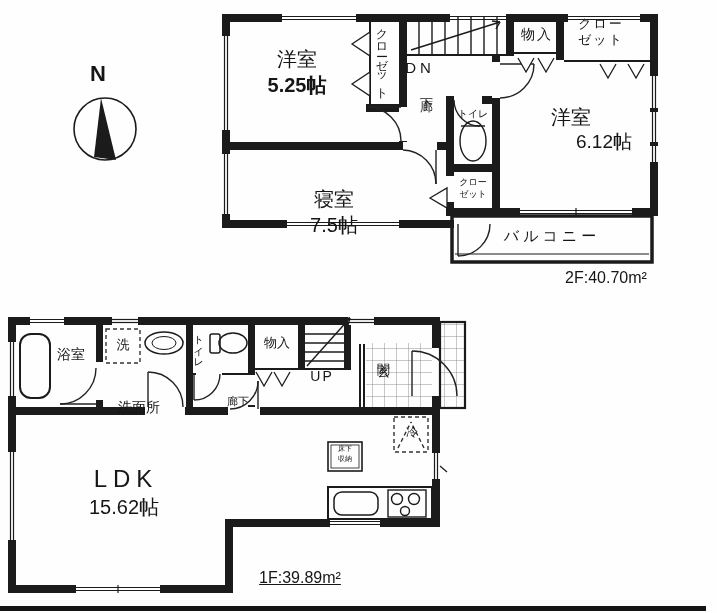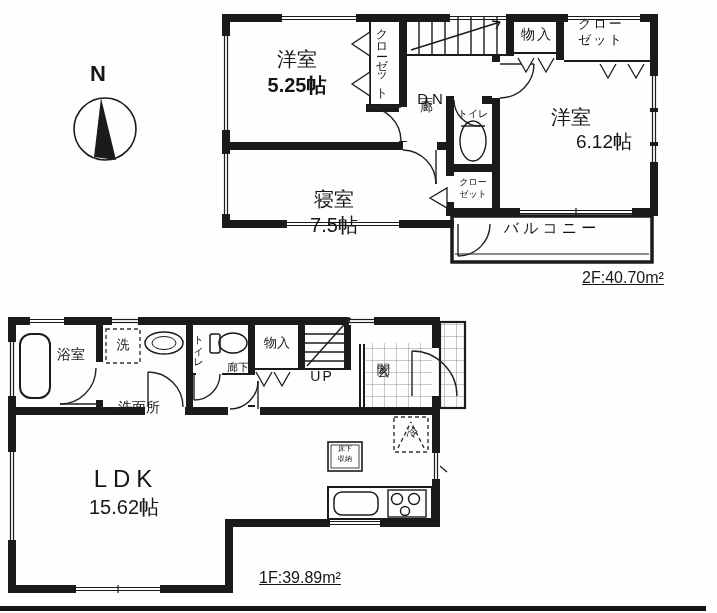--- a/index.html
+++ b/index.html
@@ -288,40 +288,40 @@
     <circle cx="105" cy="129" r="31" fill="none" stroke="#1b1b1b" stroke-width="1.6"></circle>
     <polygon points="101,98 94,157 116,160" fill="#1b1b1b"></polygon>
   </g>
 </svg>
 
 <div class="lbl" style="left:98px;top:62px;font-size:22px;font-weight:700;">N</div>
 
 <div class="lbl" style="left:297px;top:48px;font-size:20px;">洋室</div>
 <div class="lbl" style="left:297px;top:74px;font-size:20px;font-weight:bold;">5.25帖</div>
 <div class="lbl vert" style="left:376px;top:20px;font-size:12px;letter-spacing:1px;">クローゼット</div>
-<div class="lbl" style="left:432px;top:60px;font-size:15px;letter-spacing:4px;margin-top:31px;">DN</div>
+<div class="lbl" style="left:420px;top:60px;font-size:15px;letter-spacing:4px;">DN</div>
 <div class="lbl vert" style="left:420px;top:88px;font-size:13px;">廊下</div>
 <div class="lbl" style="left:473px;top:108px;font-size:10px;">トイレ</div>
 <div class="lbl" style="left:537px;top:27px;font-size:14px;letter-spacing:2px;">物入</div>
 <div class="lbl" style="left:601px;top:17px;font-size:13px;letter-spacing:2px;">クロー</div>
 <div class="lbl" style="left:601px;top:33px;font-size:13px;letter-spacing:2px;">ゼット</div>
 <div class="lbl" style="left:571px;top:106px;font-size:20px;">洋室</div>
 <div class="lbl" style="left:571px;top:132px;font-size:19px;margin-left:33px;">6.12帖</div>
 <div class="lbl" style="left:473px;top:178px;font-size:9px;">クロー</div>
 <div class="lbl" style="left:473px;top:190px;font-size:9px;">ゼット</div>
 <div class="lbl" style="left:334px;top:188px;font-size:20px;">寝室</div>
 <div class="lbl" style="left:334px;top:214px;font-size:20px;">7.5帖</div>
-<div class="lbl" style="left:552px;top:220px;font-size:15px;letter-spacing:4px;">バルコニー</div>
-<div class="lbl" style="left:623px;top:269px;font-size:16px;text-decoration:underline;">2F:40.70m²</div>
+<div class="lbl" style="left:552px;top:228px;font-size:15px;letter-spacing:4px;">バルコニー</div>
+<div class="lbl" style="left:606px;top:269px;font-size:16px;">2F:40.70m²</div>
 
 <div class="lbl" style="left:71px;top:347px;font-size:14px;">浴室</div>
 <div class="lbl" style="left:123px;top:338px;font-size:13px;">洗</div>
 <div class="lbl" style="left:139px;top:376px;font-size:14px;margin-top:24px;">洗面所</div>
 <div class="lbl vert" style="left:193px;top:328px;font-size:10px;">トイレ</div>
-<div class="lbl" style="left:238px;top:361px;font-size:11px;">廊下</div>
+<div class="lbl" style="left:238px;top:395px;font-size:11px;">廊下</div>
 <div class="lbl" style="left:277px;top:336px;font-size:13px;">物入</div>
 <div class="lbl" style="left:322px;top:369px;font-size:14px;letter-spacing:2px;">UP</div>
 <div class="lbl vert" style="left:377px;top:353px;font-size:13px;">玄関</div>
 <div class="lbl" style="left:412px;top:426px;font-size:12px;">冷</div>
 <div class="lbl" style="left:345px;top:445px;font-size:7px;">床下</div>
 <div class="lbl" style="left:345px;top:455px;font-size:7px;">収納</div>
 <div class="lbl" style="left:126px;top:466px;font-size:24px;letter-spacing:6px;">LDK</div>
 <div class="lbl" style="left:124px;top:496px;font-size:20px;">15.62帖</div>
 <div class="lbl" style="left:300px;top:569px;font-size:16px;text-decoration:underline;">1F:39.89m²</div>
 

